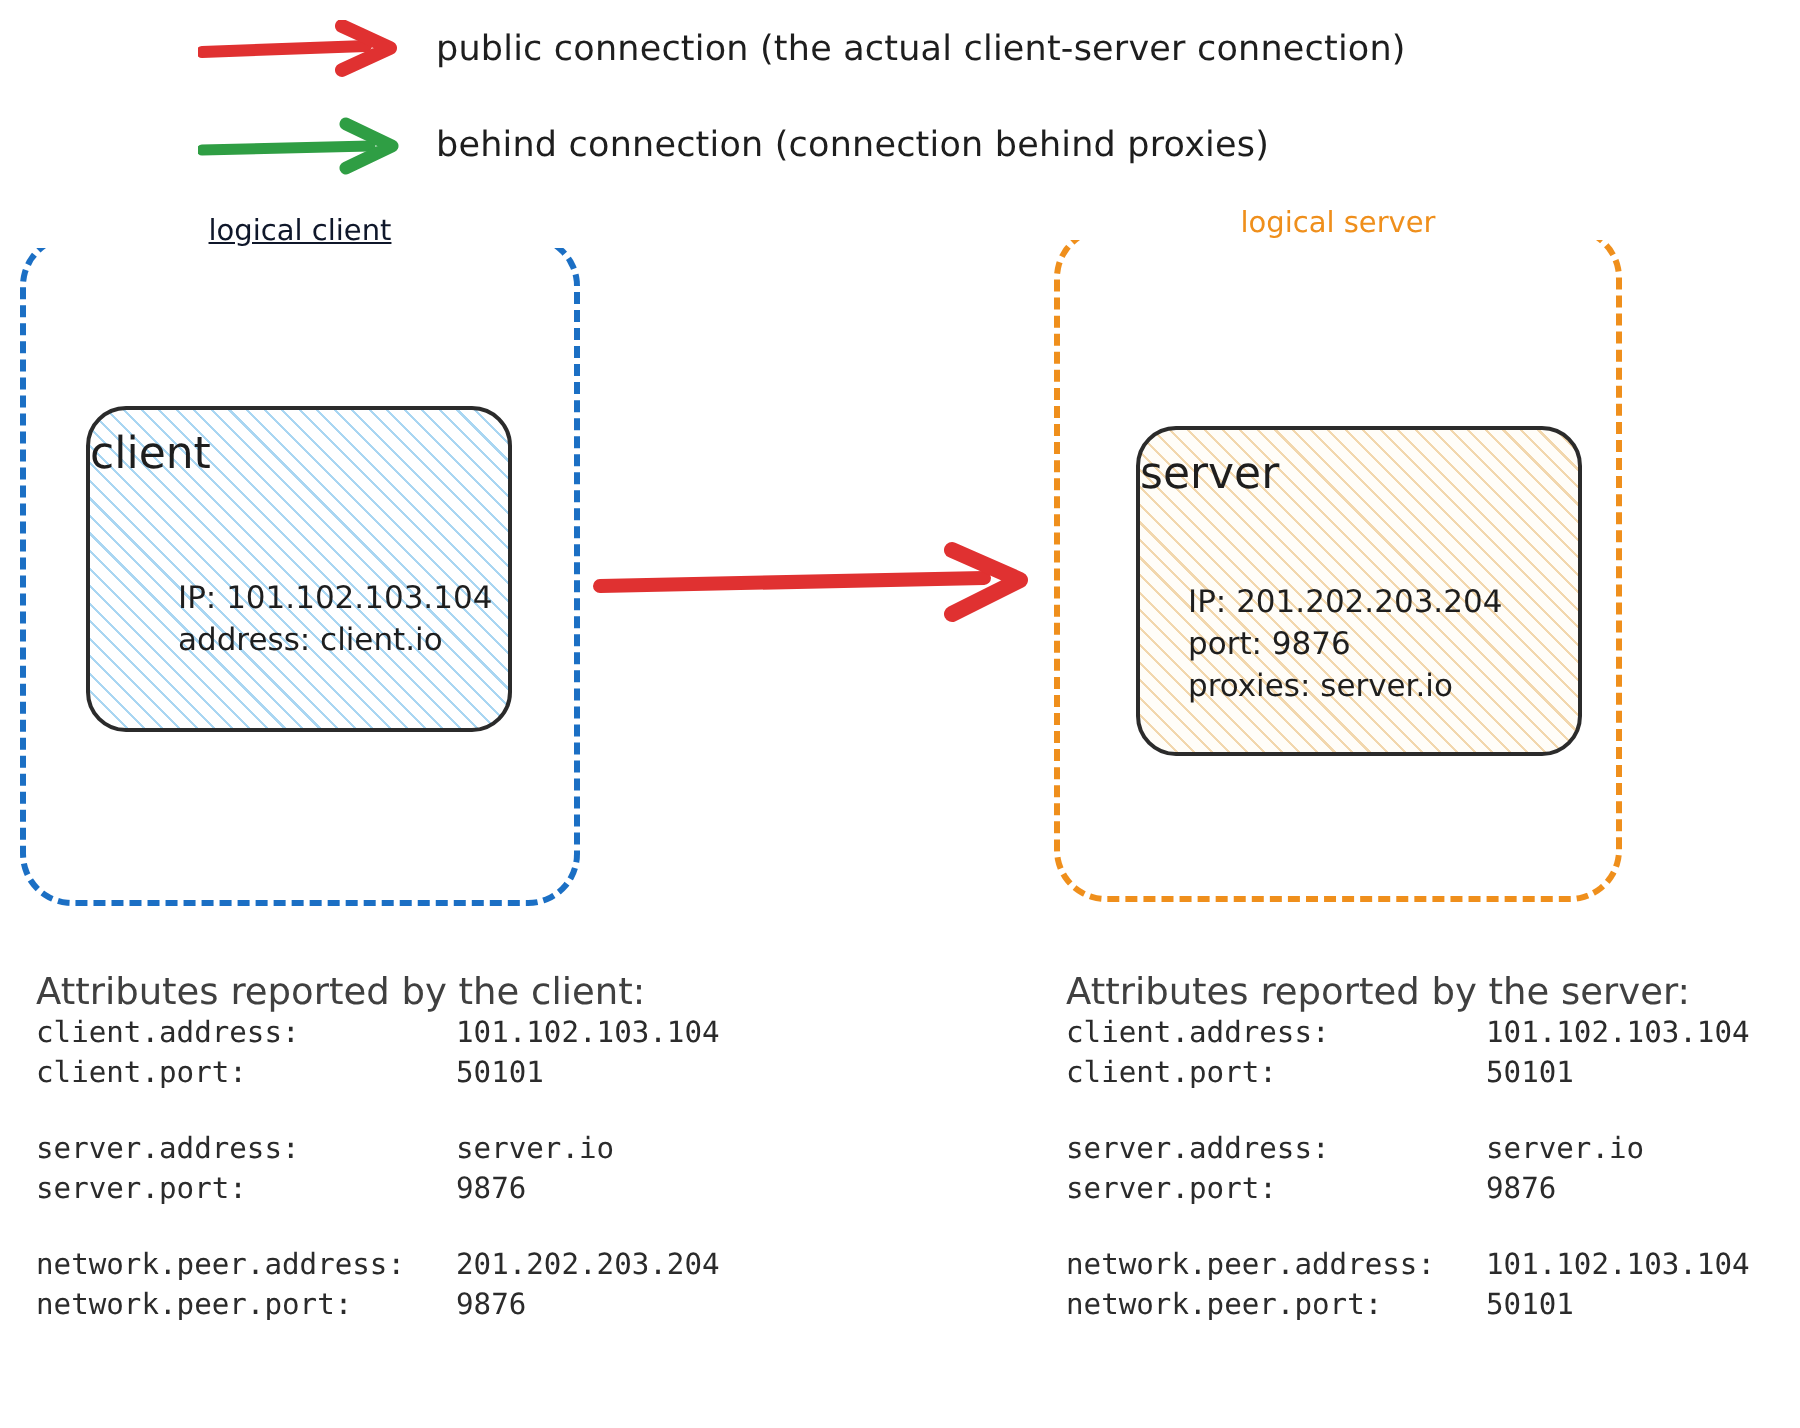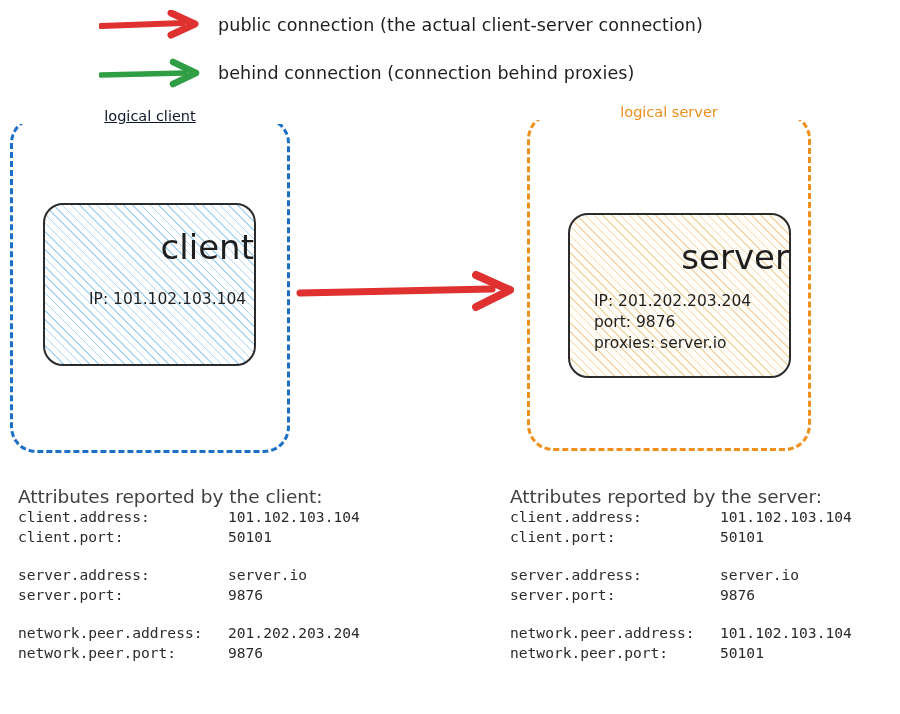--- a/index.html
+++ b/index.html
@@ -106,25 +106,25 @@
     height: 165px;
     background-color: #fffdf8;
     background-image: repeating-linear-gradient(
       45deg,
       #f2d7ad 0px, #f2d7ad 1.1px,
       rgba(255,255,255,0) 1.1px, rgba(255,255,255,0) 6.2px
     );
   }
   .node-title {
     position: absolute;
-    top: 22px;
+    top: 10px;
     left: 0;
     width: 100%;
-    text-align: right;
-    font-size: 34px;
+    text-align: left;
+    font-size: 22px;
     color: #1e1e1e;
     white-space: nowrap;
   }
   .node-details {
     position: absolute;
     left: 0;
     width: 100%;
     font-size: 15.5px;
     line-height: 21px;
     color: #1e1e1e;
@@ -138,21 +138,21 @@
     position: absolute;
     left: 296px;
     top: 268px;
     width: 225px;
     height: 46px;
   }
 
   
   .attr-panel { position: absolute; }
   #client-attr-panel { left: 18px; top: 486px; }
-  #server-attr-panel { left: 510px; top: 486px; }
+  #server-attr-panel { left: 533px; top: 486px; }
 
   .attr-heading {
     font-size: 18.5px;
     color: #404040;
     white-space: nowrap;
   }
   .attr-table {
     font-family: "DejaVu Sans Mono", monospace;
     font-size: 14.6px;
     line-height: 19.5px;
@@ -191,20 +191,21 @@
 </div>
 
 <div class="logical-box" id="logical-client-box" style="border-color:#1b6fc4;">
   <span class="logical-label" id="logical-client-label">logical client</span>
 </div>
 
 <div class="node-card" id="client-card">
   <div class="node-title">client</div>
   <div class="node-details" id="client-details">
     <div>IP: 101.102.103.104</div>
+    <div>address: client.io</div>
   </div>
 </div>
 
 <div class="logical-box" id="logical-server-box" style="border-color:#ef8f1c;">
   <span class="logical-label" id="logical-server-label">logical server</span>
 </div>
 
 <div class="node-card" id="server-card">
   <div class="node-title">server</div>
   <div class="node-details" id="server-details">

